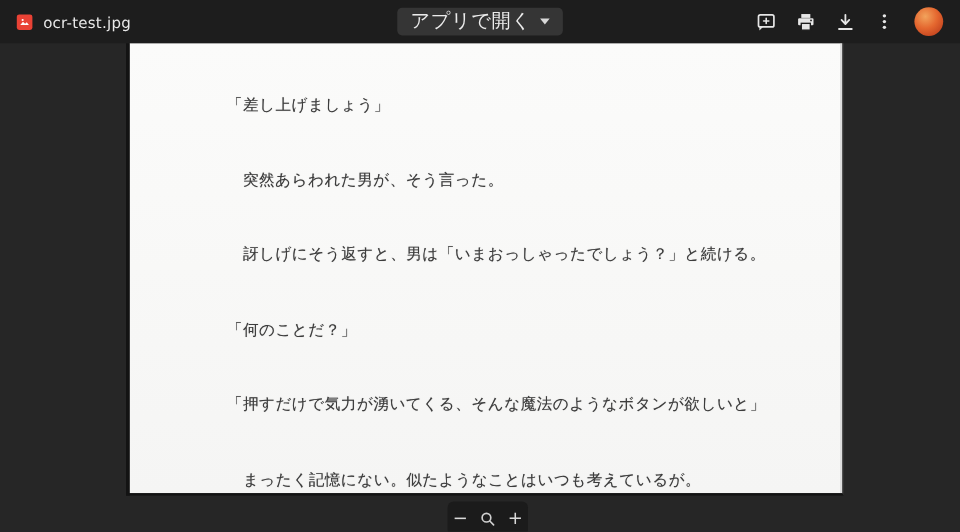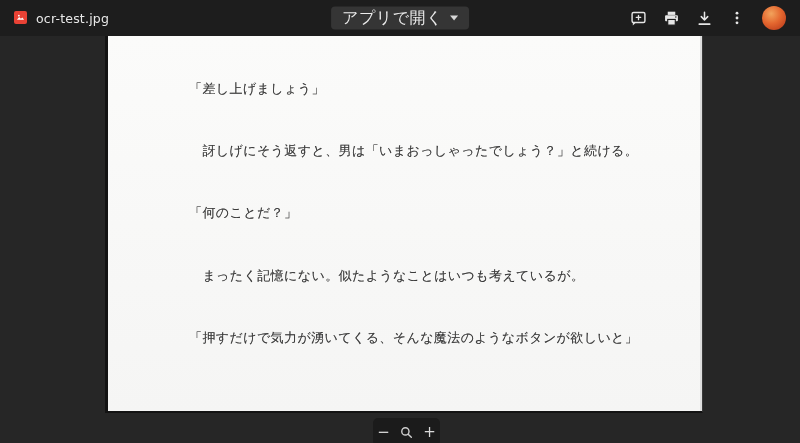--- a/index.html
+++ b/index.html
@@ -11,21 +11,21 @@
   }
 
   
   .toolbar {
     position: absolute; top: 0; left: 0; right: 0; height: 36px;
     background: #1d1d1d;
     display: flex; align-items: center;
     padding: 0 14px;
     z-index: 5;
   }
-  .toolbar-left { display: flex; align-items: flex-start; gap: 9px; }
+  .toolbar-left { display: flex; align-items: center; gap: 9px; }
   .file-icon {
     width: 13px; height: 13px; border-radius: 2px;
     background: #e94235;
     display: inline-flex; align-items: center; justify-content: center;
     flex: 0 0 auto;
   }
   .file-name { color: #e8e8e8; font-size: 12.5px; letter-spacing: .2px; }
 
   .open-with {
     position: absolute; left: 50%; top: 50%; transform: translate(-50%, -50%);
@@ -142,24 +142,25 @@
         </svg>
       </span>
     </button>
     <div class="avatar"></div>
   </div>
 </header>
 
 <main class="page">
   <div class="text-block">
     <div>「差し上げましょう」</div>
+    <div>　突然あらわれた男が、そう言った。</div>
     <div>　訝しげにそう返すと、男は「いまおっしゃったでしょう？」と続ける。</div>
     <div>「何のことだ？」</div>
+    <div>「押すだけで気力が湧いてくる、そんな魔法のようなボタンが欲しいと」</div>
     <div>　まったく記憶にない。似たようなことはいつも考えているが。</div>
-    <div>「押すだけで気力が湧いてくる、そんな魔法のようなボタンが欲しいと」</div>
     
     
     
     
     
     
     
     
     
     

